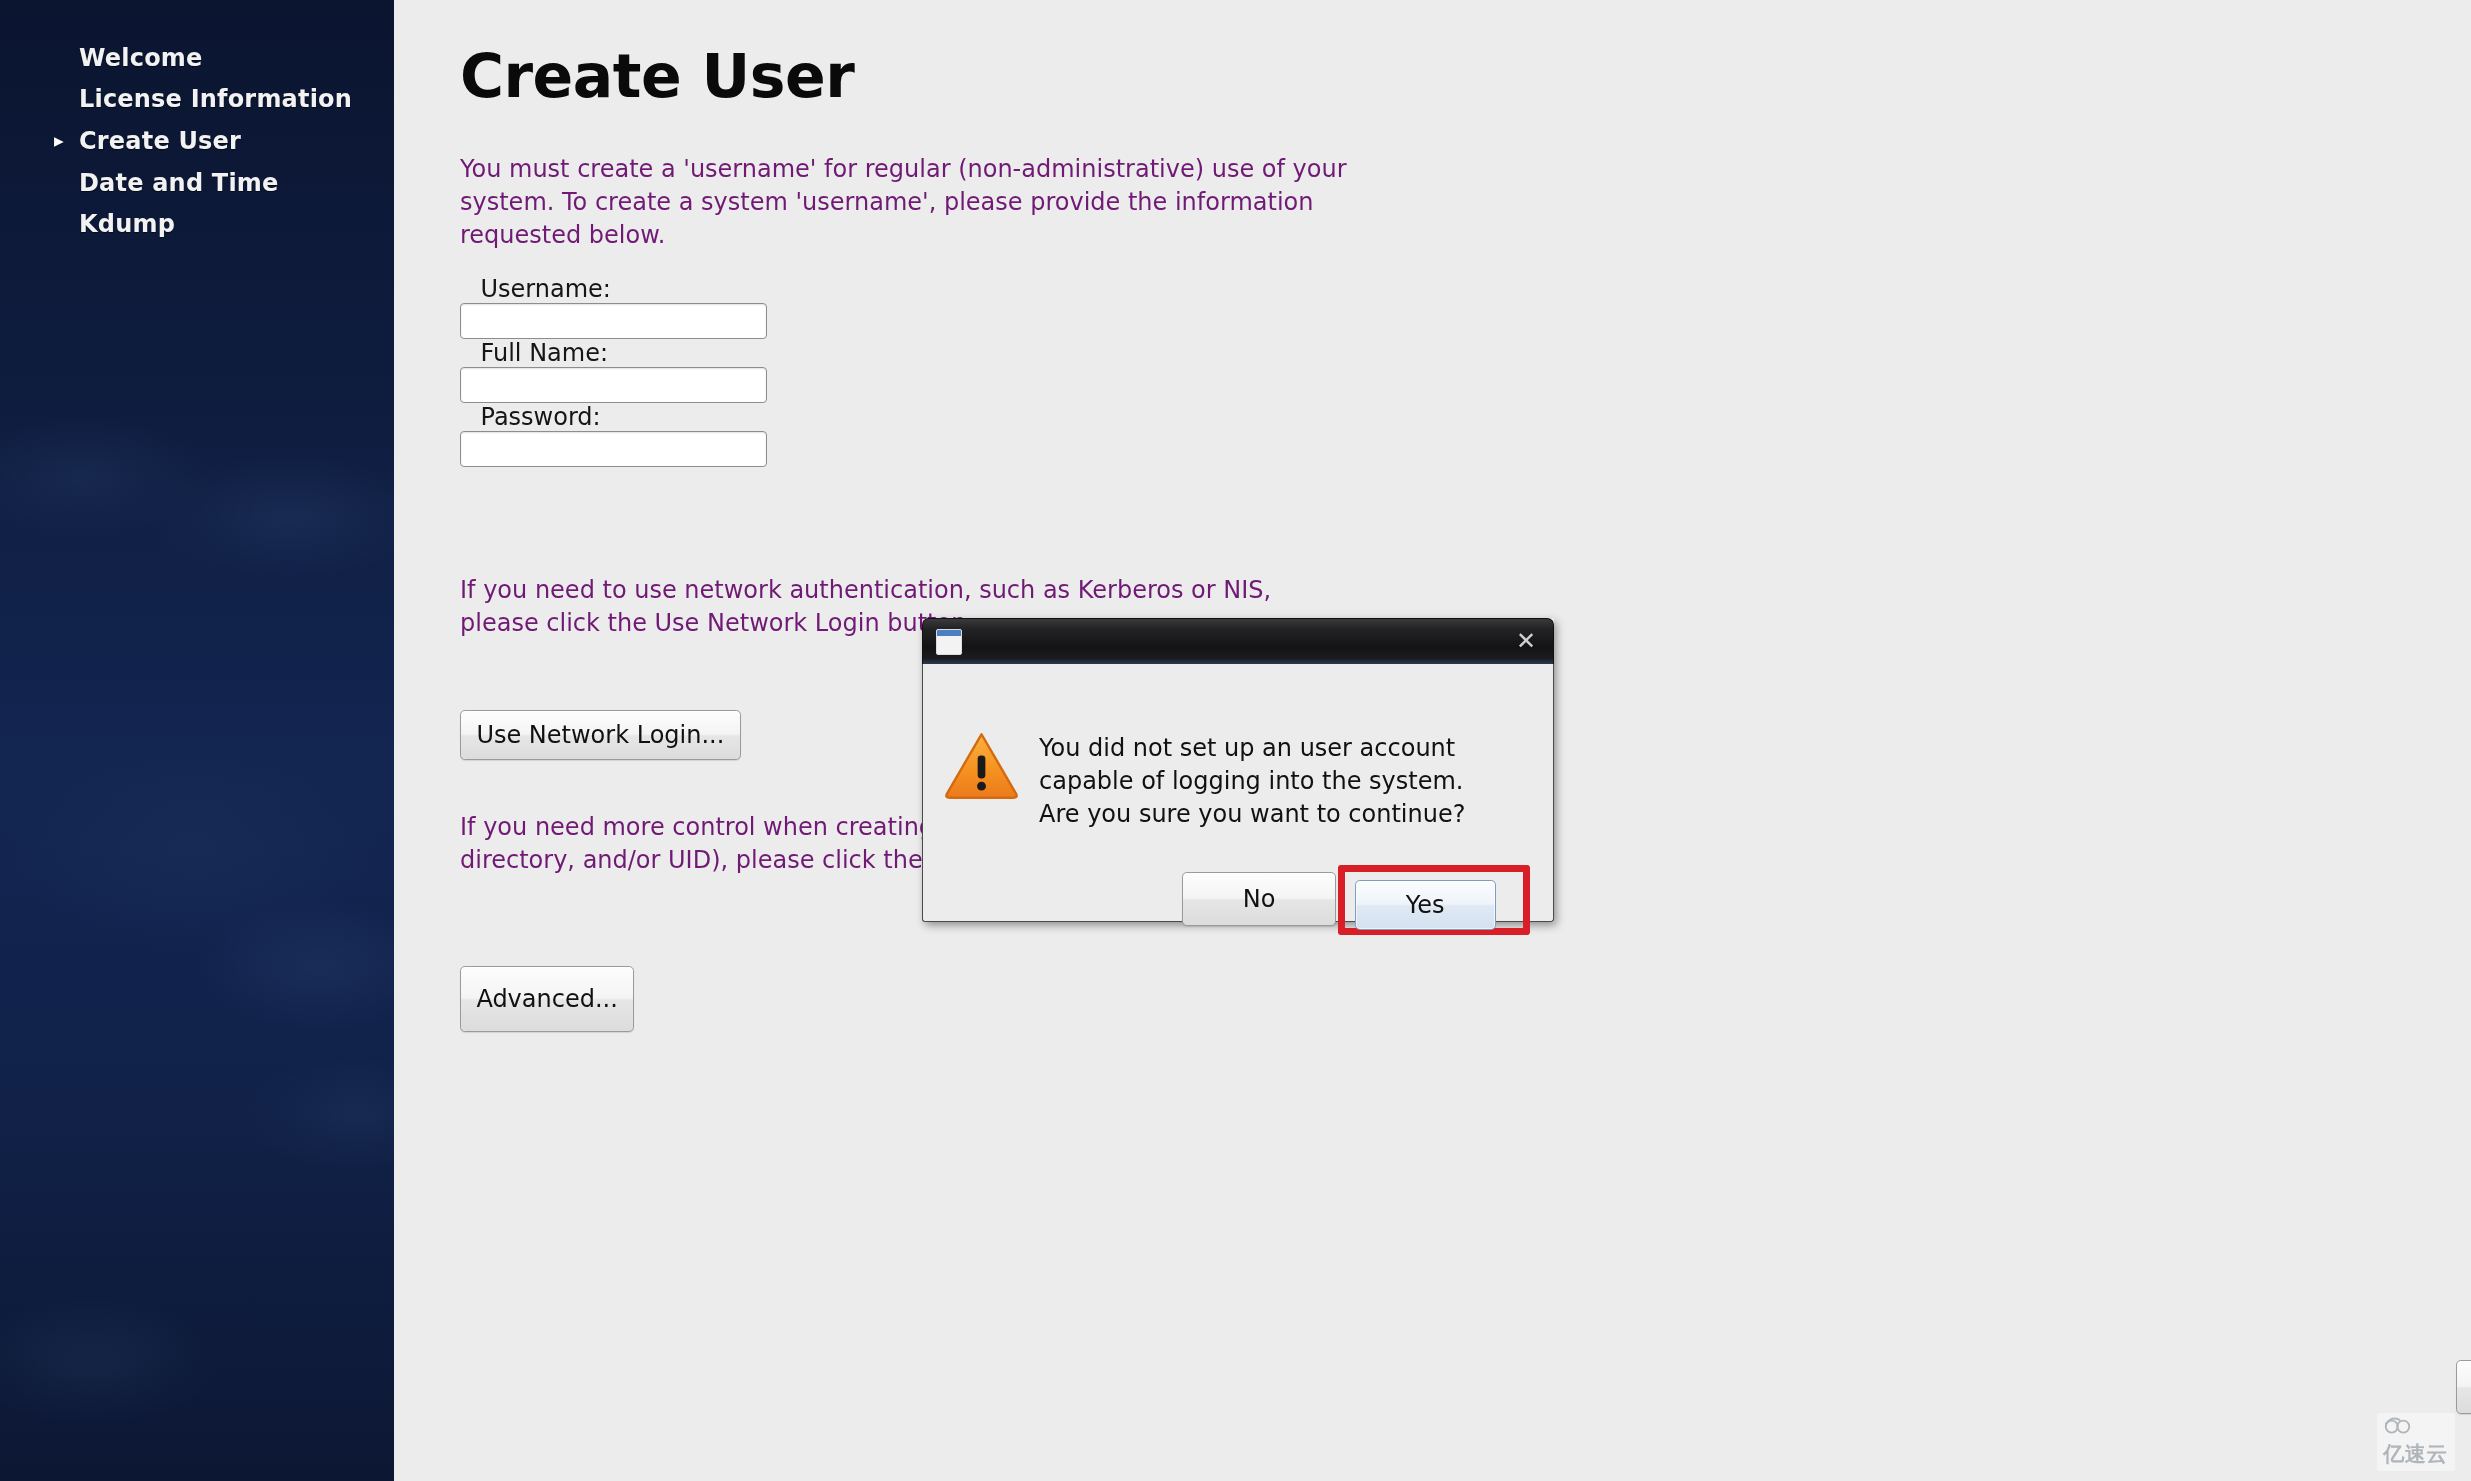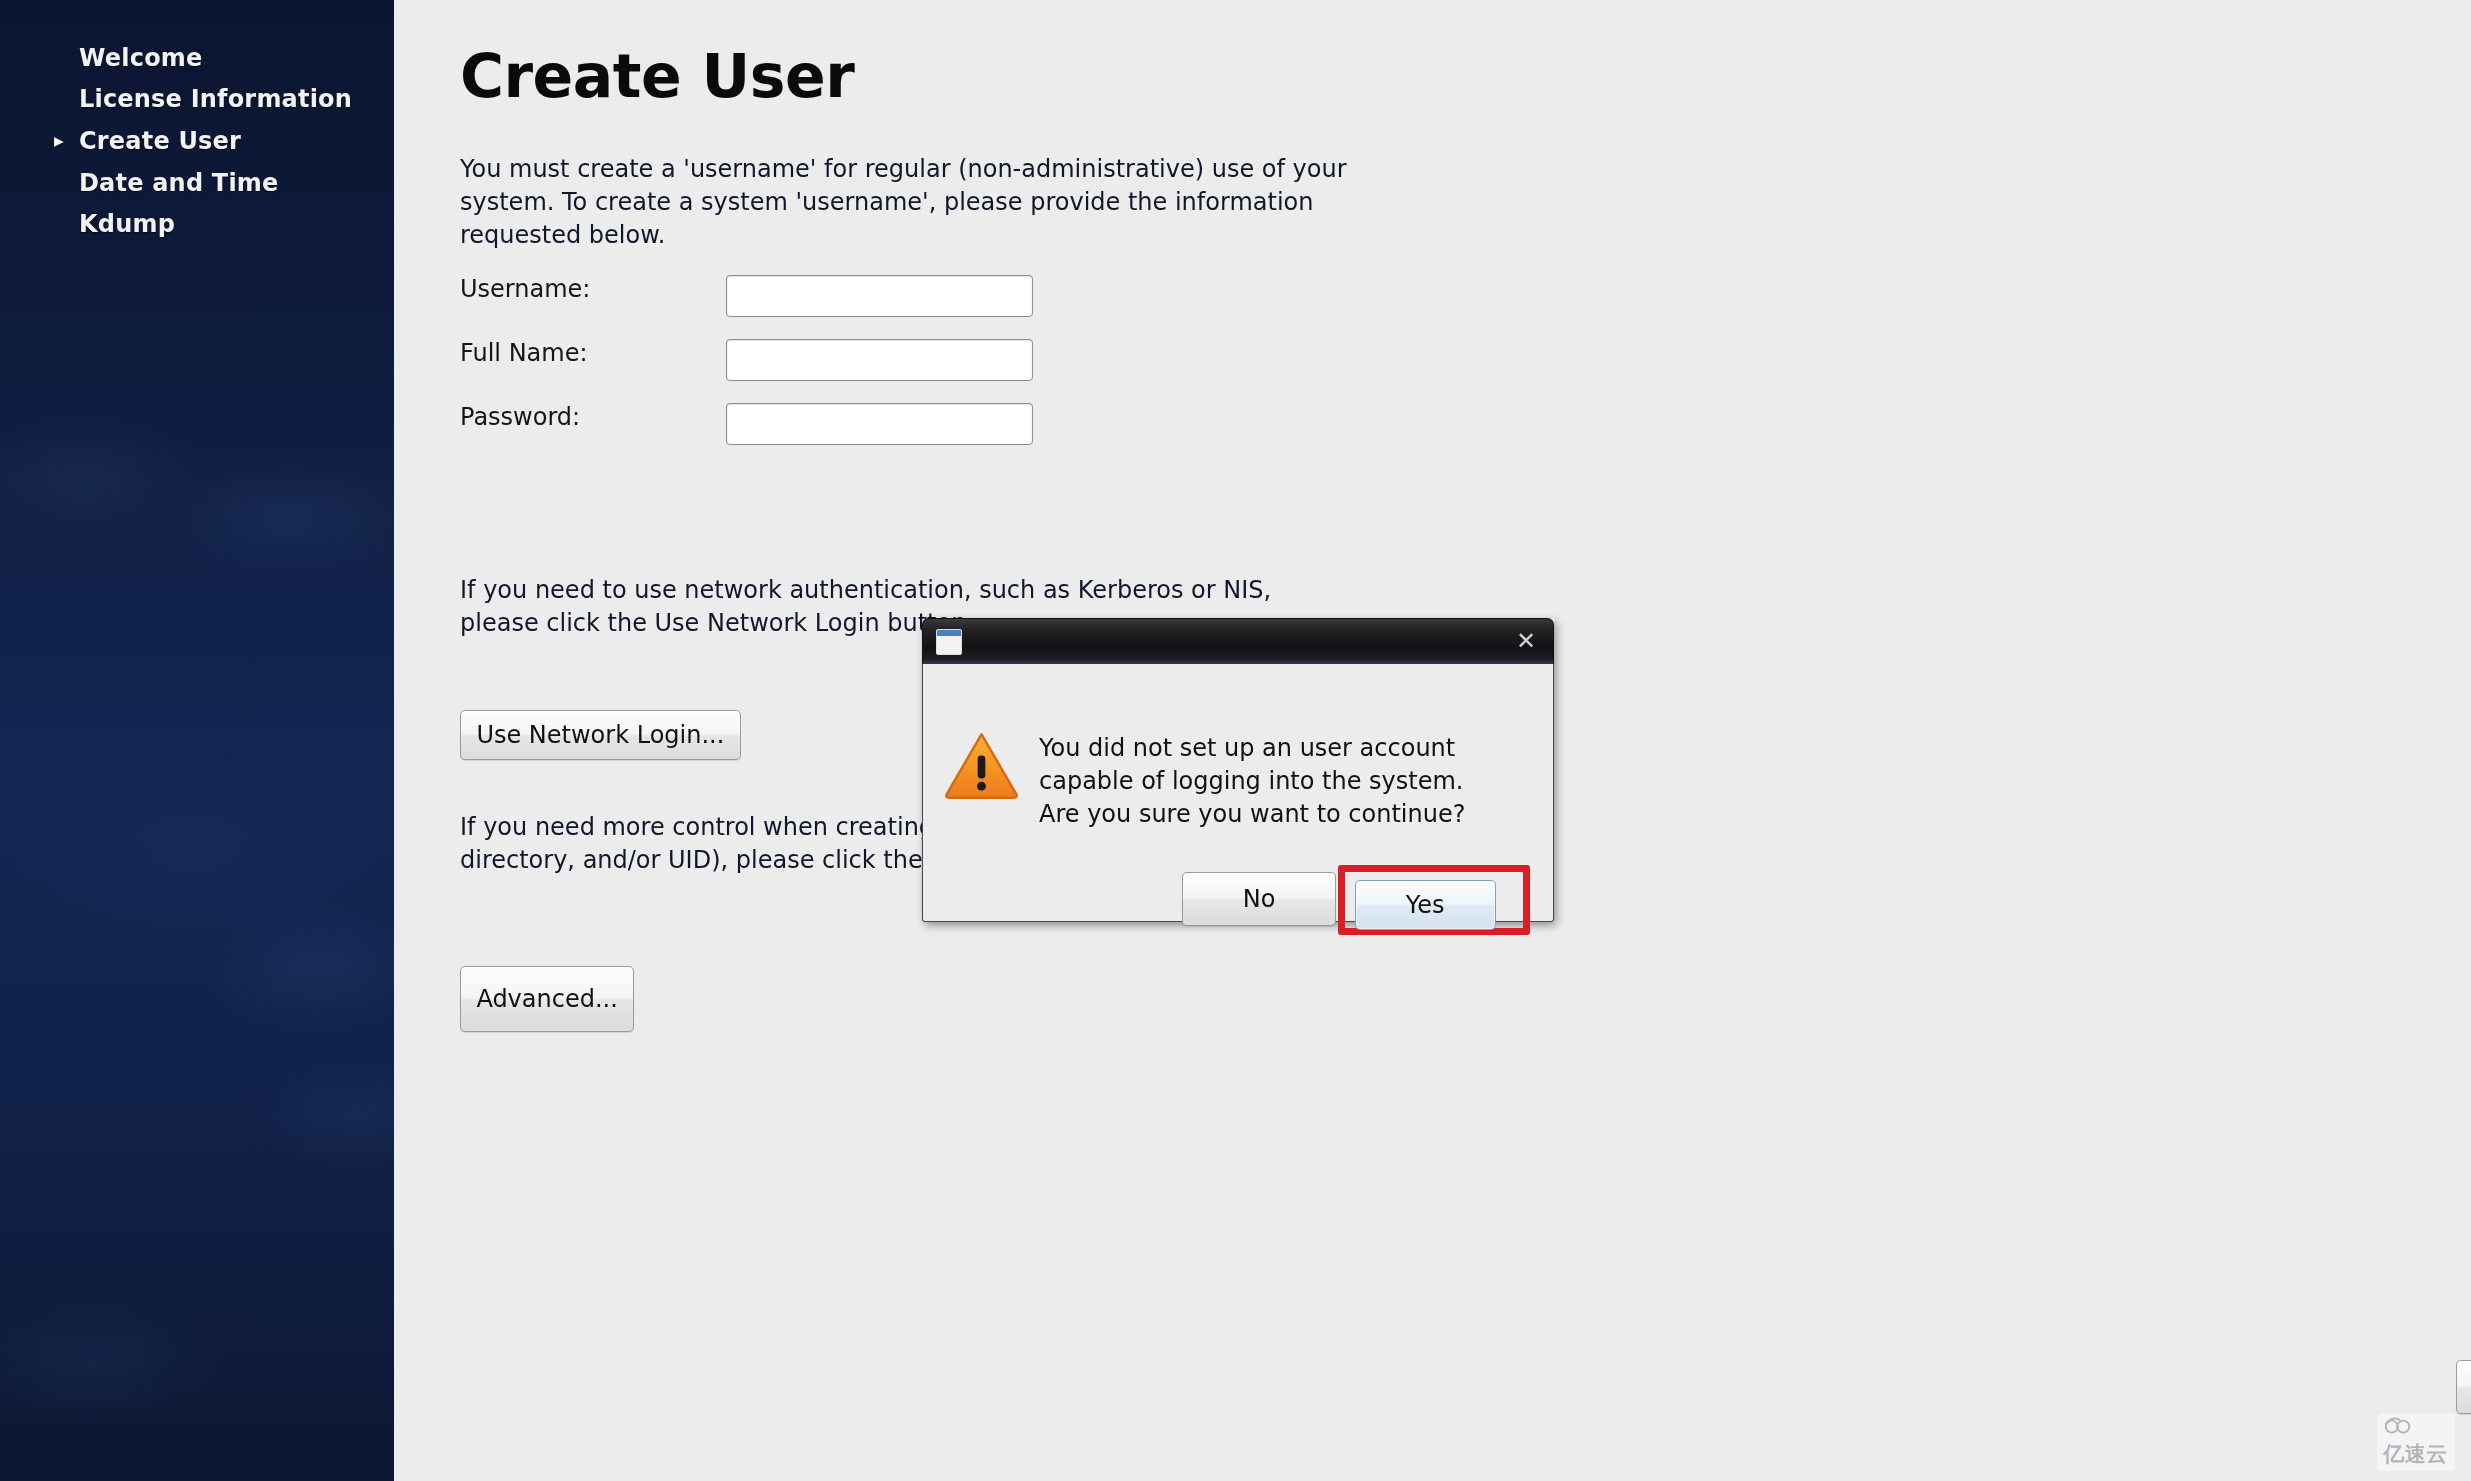--- a/index.html
+++ b/index.html
@@ -67,36 +67,38 @@
     left: 66px; top: 41px;
     font-size: 60px;
     font-weight: bold;
     color: #0a0a0a;
     letter-spacing: -0.5px;
   }
   .body-text {
     position: absolute;
     left: 66px;
     font-size: 24px;
-    color: #0f172a;
+    color: #701a75;
     line-height: 33px;
     white-space: pre-line;
   }
   #intro-text { top: 153px; width: 1033px; }
   #netauth-text { top: 574px; width: 956px; }
   #advanced-text { top: 811px; width: 927px; }
 
   
   #form {
     position: absolute;
     left: 66px; top: 275px;
   }
   .form-row {
     display: flex;
+    align-items: center;
     height: 64px;
+    flex-direction: column;
   }
   .form-label {
     width: 266px;
     font-size: 24px;
     color: #151515;
   }
   .form-input {
     width: 307px;
     height: 42px;
     background: #ffffff;

